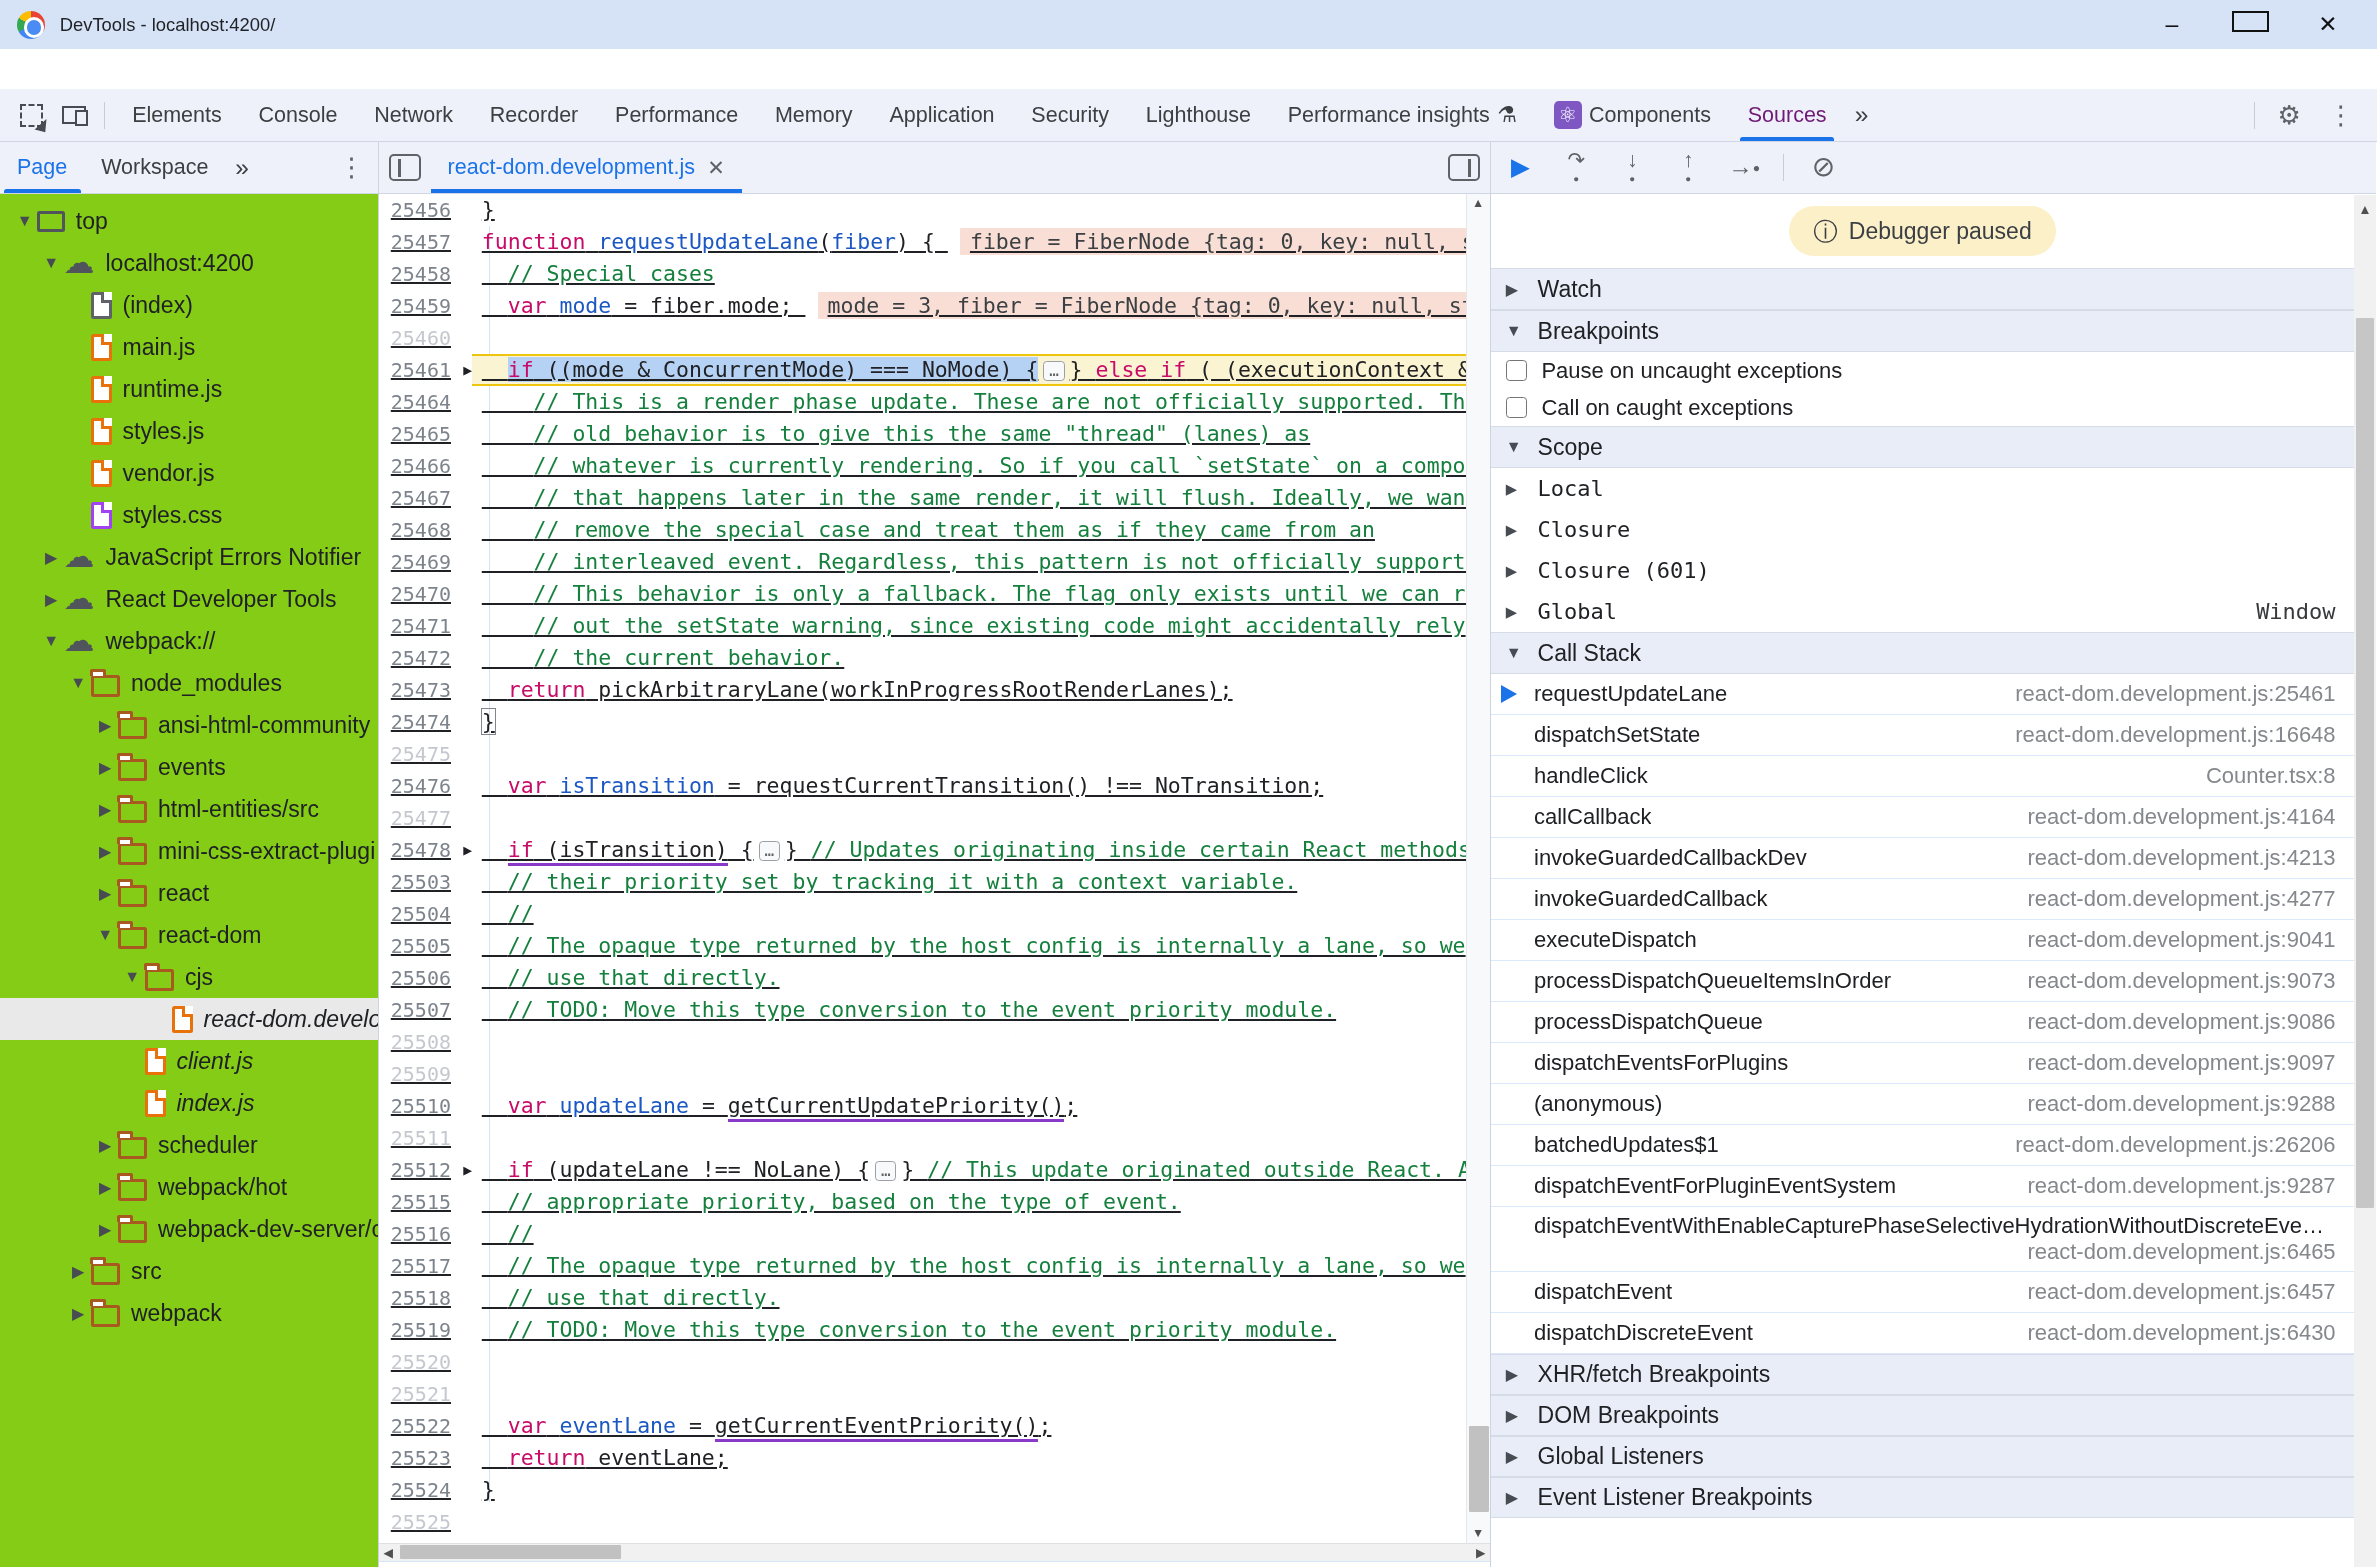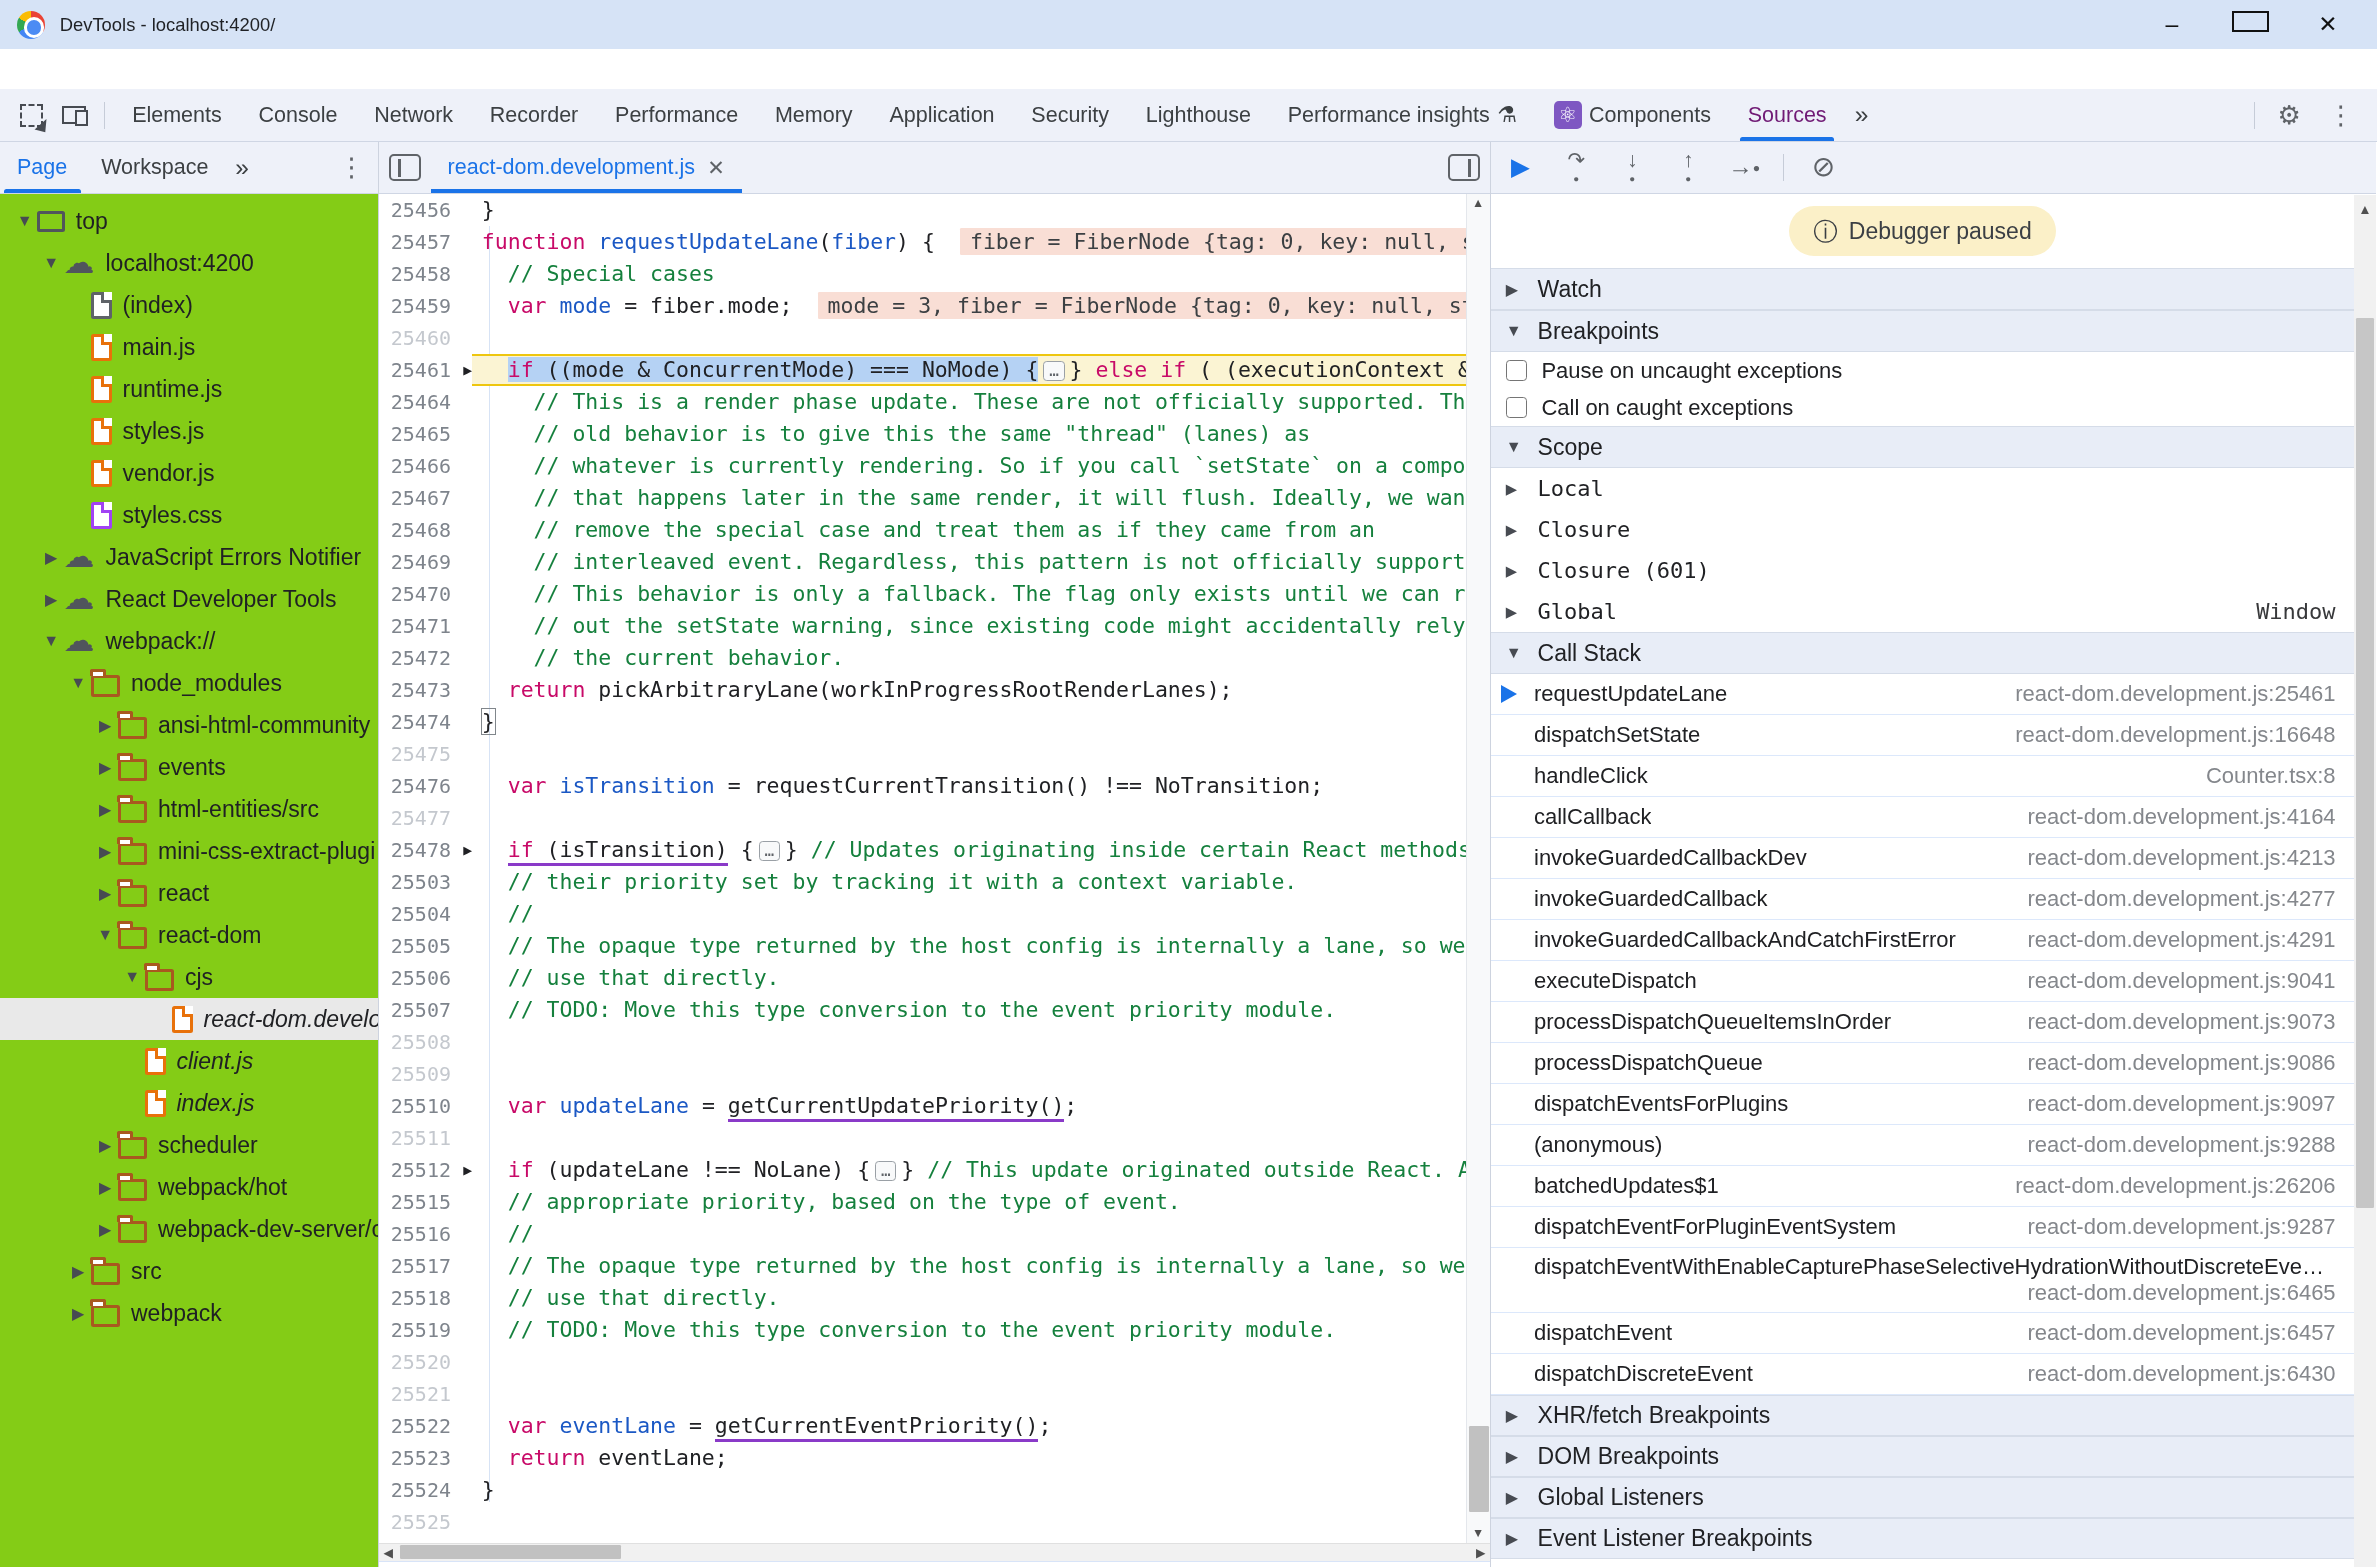--- a/index.html
+++ b/index.html
@@ -67,21 +67,21 @@
   .filetabs { height:52px; background:#eef1f9; border-bottom:1.2px solid #cfd6e4; display:flex; align-items:center; }
   .paneltog { width:32px; height:27px; border:2.5px solid #5f6368; border-radius:4.9px; margin:0 9.8px; position:relative; cursor:pointer; flex:none; }
   .paneltog::before { content:''; position:absolute; top:2.5px; bottom:2.5px; left:7.4px; width:2.5px; background:#5f6368; }
   .paneltog.right::before { left:auto; right:7.4px; }
   .filetab { height:100%; display:flex; align-items:center; gap:12.3px; padding:0 17px; font-size:21.5px; color:#1a73e8; position:relative; cursor:pointer; }
   .filetab::after { content:''; position:absolute; left:0; right:0; bottom:0; height:4.3px; background:#1a73e8; }
   .ftclose { color:#5f6368; font-size:21px; }
   .codewrap { flex:1; display:flex; overflow:hidden; position:relative; }
   #codelines { flex:1; overflow:hidden; position:relative; font-family:"DejaVu Sans Mono", monospace; font-size:21.5px; }
   #indentguide { position:absolute; left:110px; top:32px; width:1.2px; height:1276px; background:#d7e3f5; }
-  .cl { height:32px; display:flex; line-height:32px; white-space:pre; }
+  .cl { height:32px; display:flex; line-height:32px; white-space:pre;text-decoration:underline; }
   .ln { width:93px; flex:none; text-align:right; padding-right:21px; color:#7e848c; font-size:20px; position:relative; }
   .ln.dim { color:#c4c8ce; }
   .mk { position:absolute; right:0px; top:0; font-size:14.7px; color:#202124; }
   .lc { flex:1; overflow:hidden; padding-left:9.8px; position:relative; }
   .cl.exec .lc { background:#fbf4d3; border-top:2.5px solid #eec60f; border-bottom:2.5px solid #eec60f; line-height:27px; }
   .tk { color:#c80a68; } .td { color:#1b58c4; } .tc { color:#15803d; }
   .ts { background:#b5d2f4; }
   .tu { border-bottom:6.1px solid #8a3ac8; padding-bottom:1.2px; }
   .tb { background:#f9ded5; color:#3c4043; padding:0.6px 9.8px; margin-left:12.3px; border-radius:1.2px; }
   .tf { display:inline-block; border:1.2px solid #9aa0a6; background:#f8f9fa; color:#5f6368; border-radius:3.7px;
@@ -586,24 +586,20 @@
           </div>
           <div class="frame">
             <span class="fname">invokeGuardedCallbackDev</span>
             <span class="floc">react-dom.development.js:4213</span>
           </div>
           <div class="frame">
             <span class="fname">invokeGuardedCallback</span>
             <span class="floc">react-dom.development.js:4277</span>
           </div>
           <div class="frame">
-            <span class="fname">invokeGuardedCallbackAndCatchFirstError</span>
-            <span class="floc">react-dom.development.js:4291</span>
-          </div>
-          <div class="frame">
             <span class="fname">executeDispatch</span>
             <span class="floc">react-dom.development.js:9041</span>
           </div>
           <div class="frame">
             <span class="fname">processDispatchQueueItemsInOrder</span>
             <span class="floc">react-dom.development.js:9073</span>
           </div>
           <div class="frame">
             <span class="fname">processDispatchQueue</span>
             <span class="floc">react-dom.development.js:9086</span>

